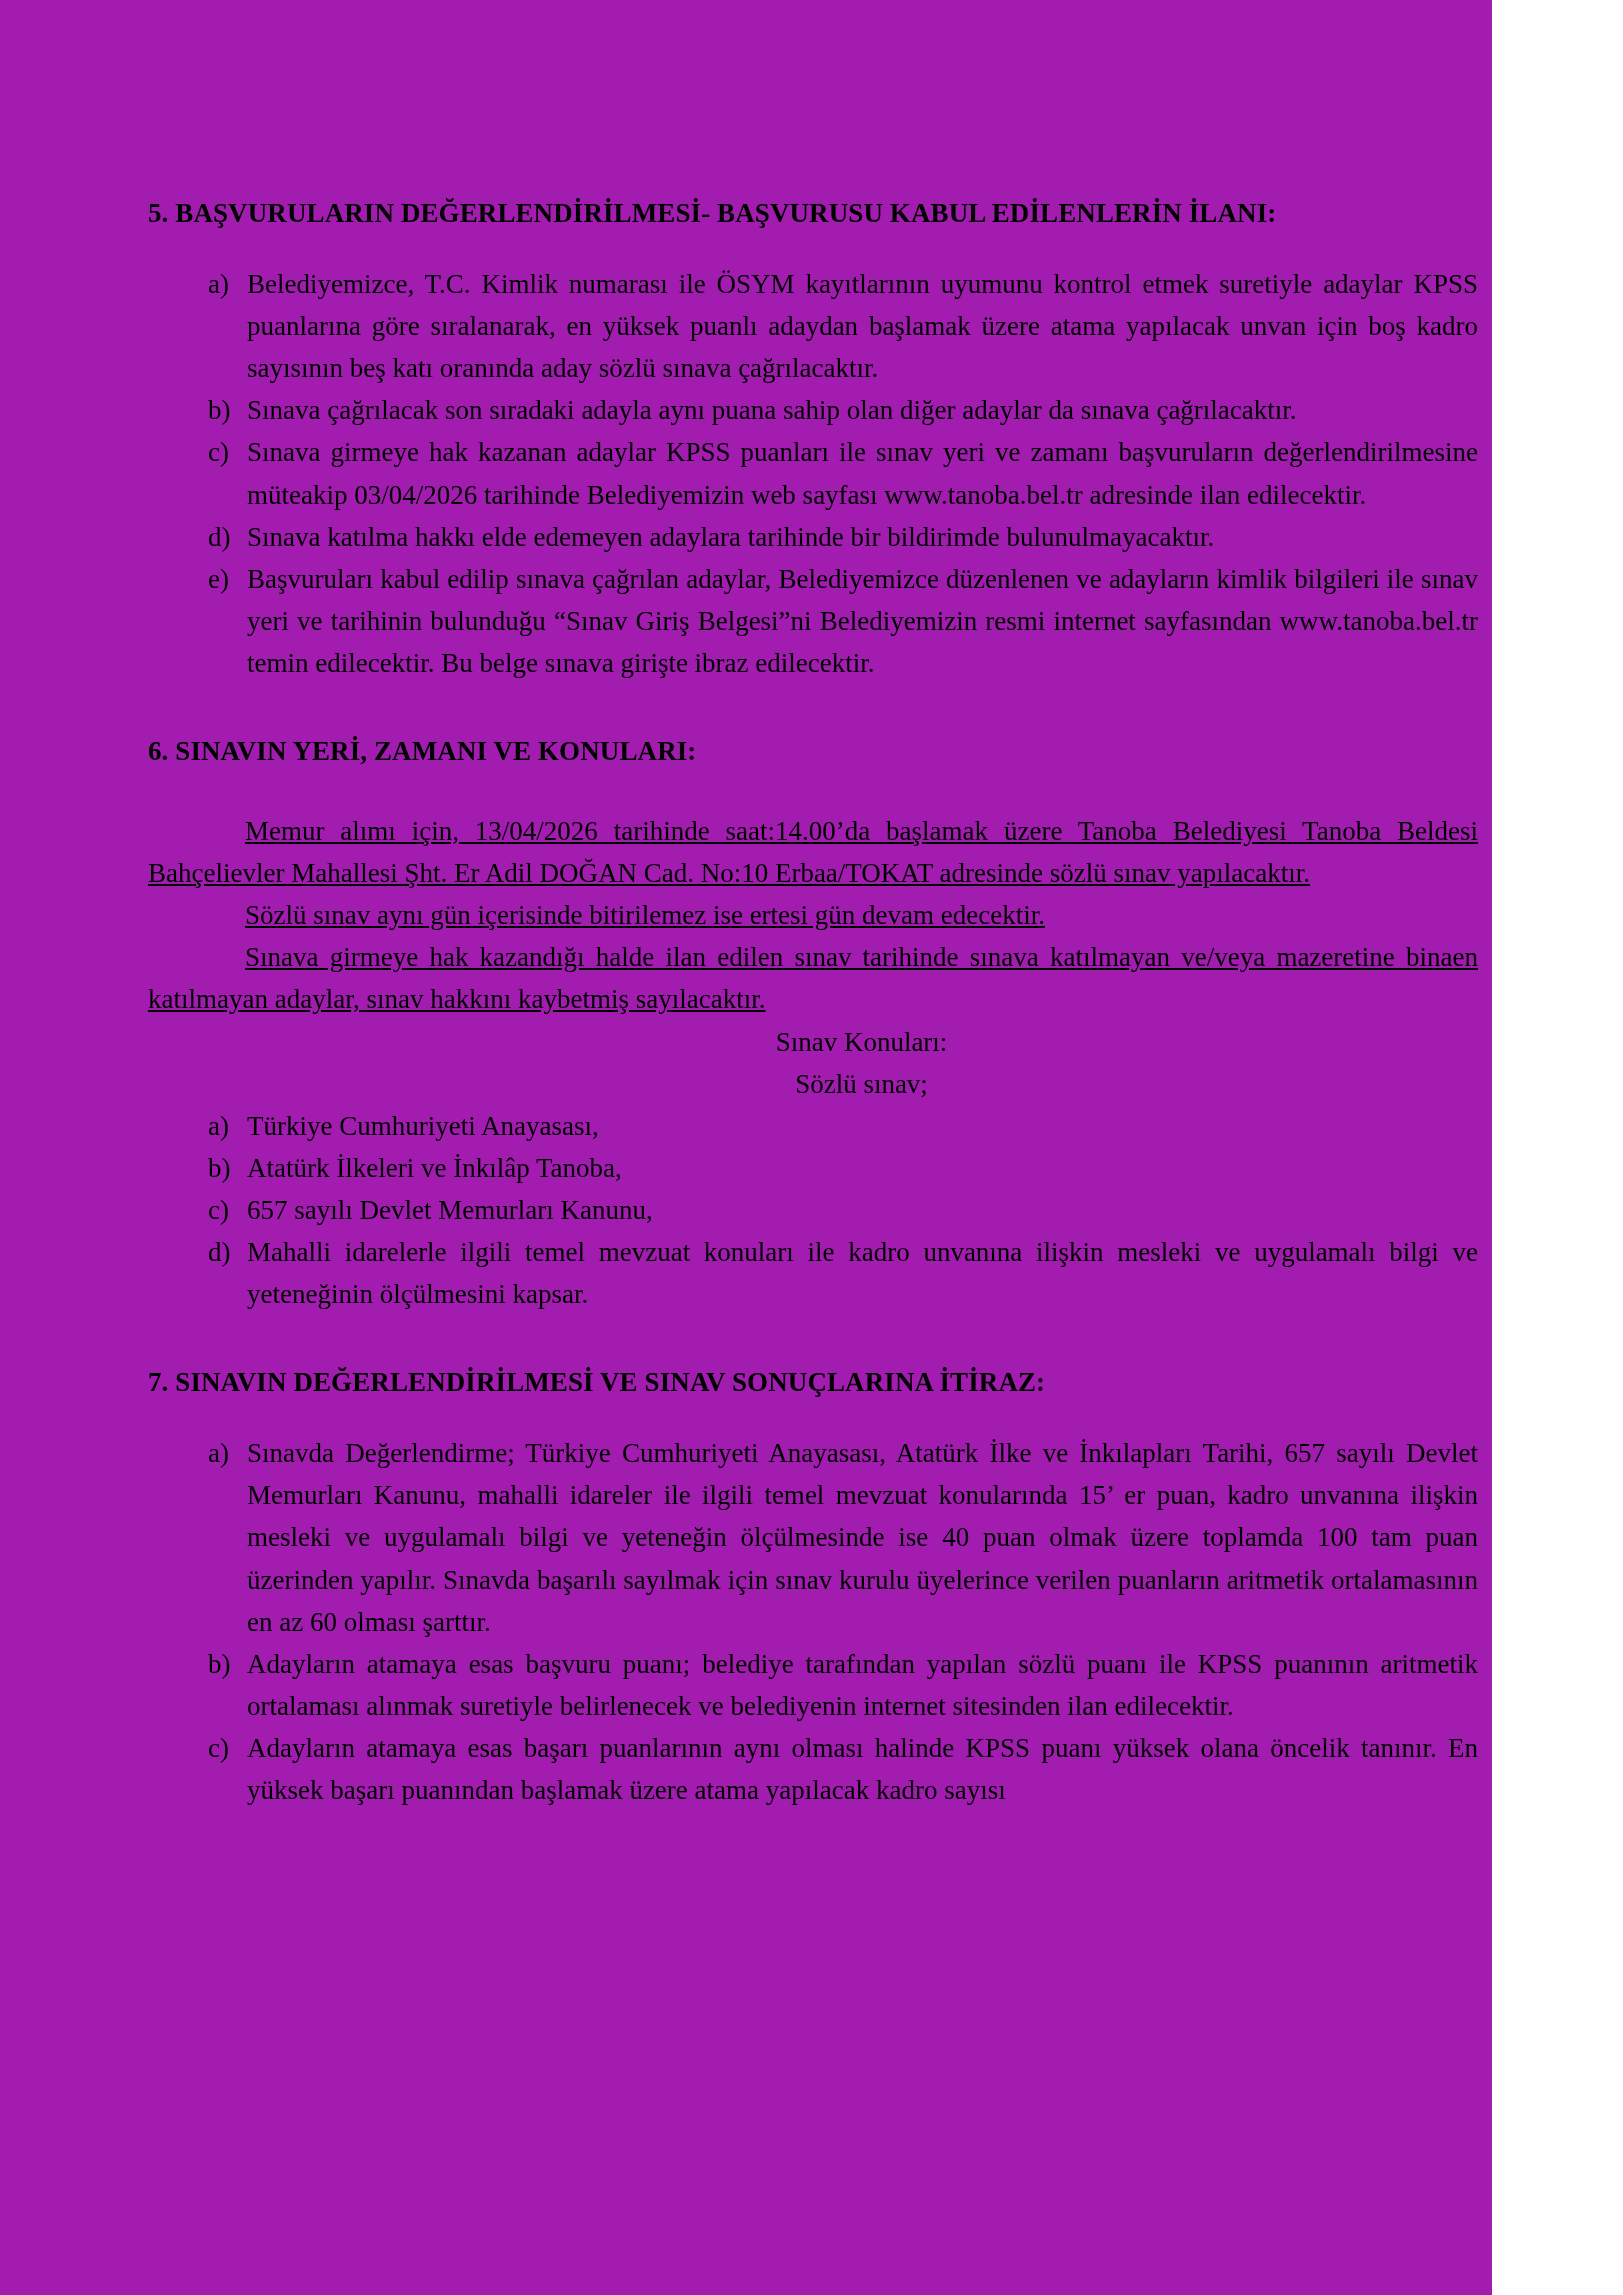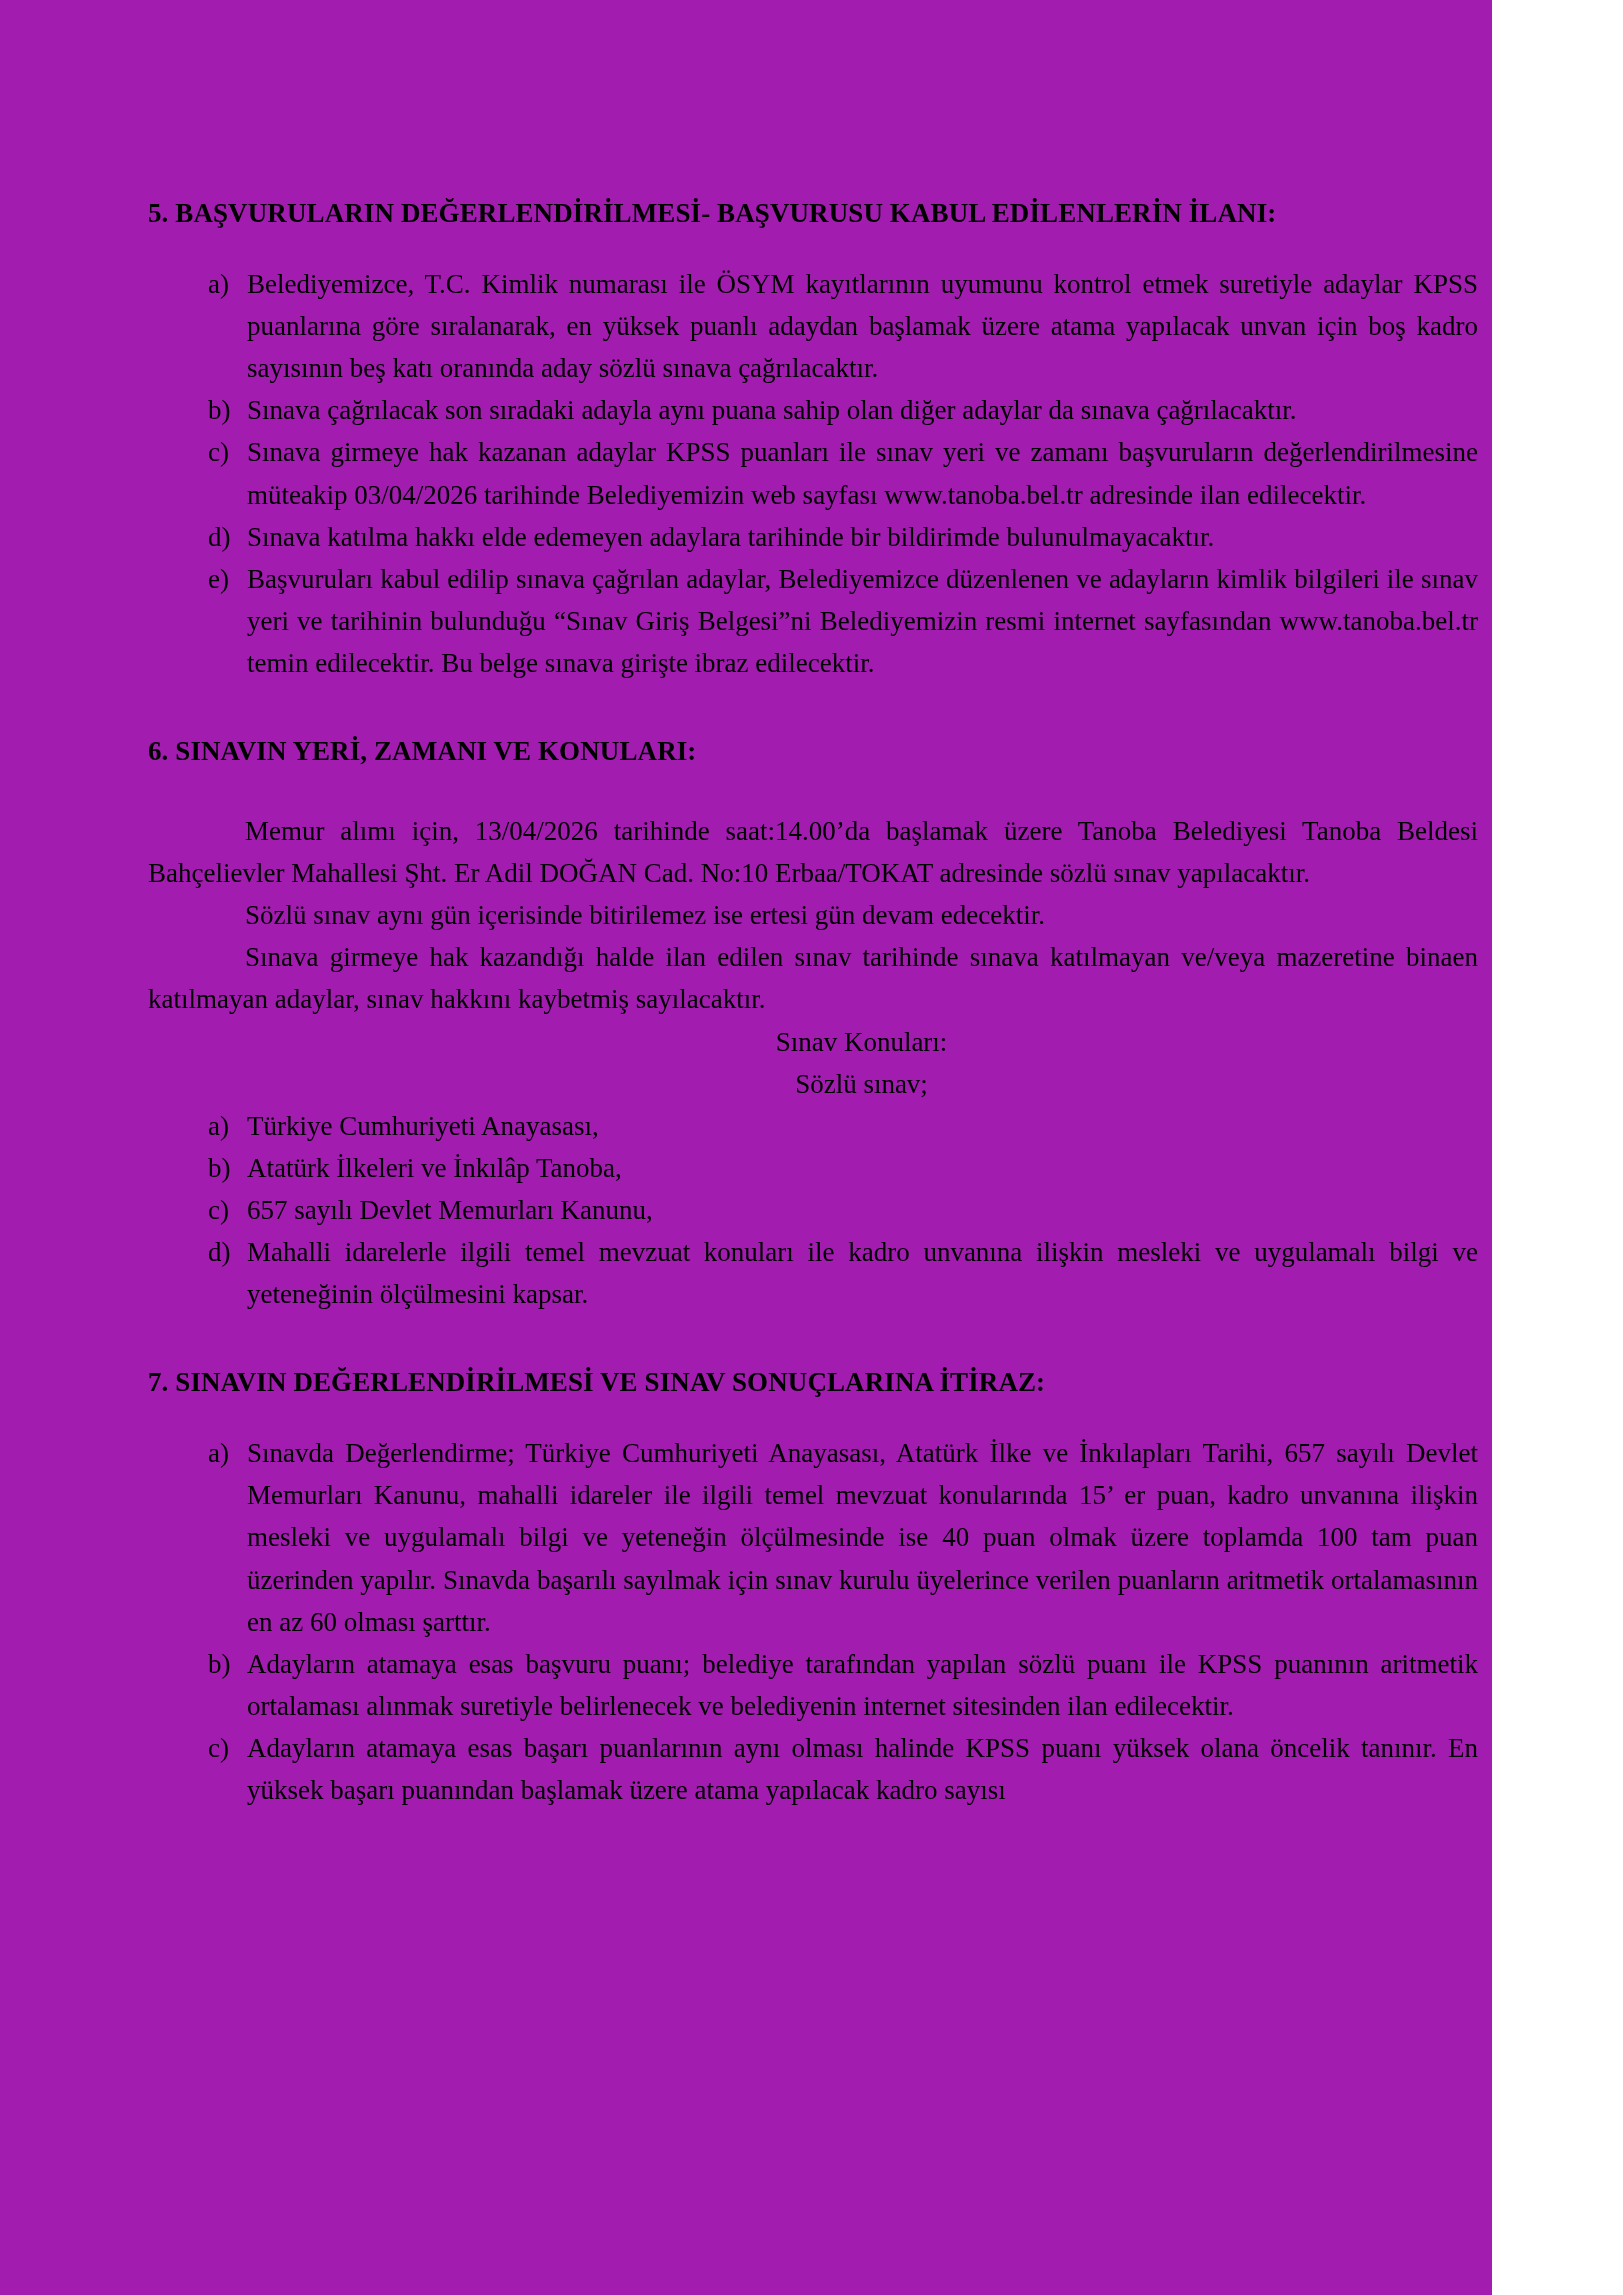--- a/index.html
+++ b/index.html
@@ -49,20 +49,21 @@
   
   .para {
     font-size: 27px;
     line-height: 1.56;
     text-align: justify;
     text-align-last: left;
     margin: 0;
   }
   .para-indent {
     text-indent: 97px;
+    text-decoration: underline;
   }
 
   
   .lettered {
     margin: 0;
     padding: 0;
     list-style: none;
   }
   .lettered > li {
     display: flex;

